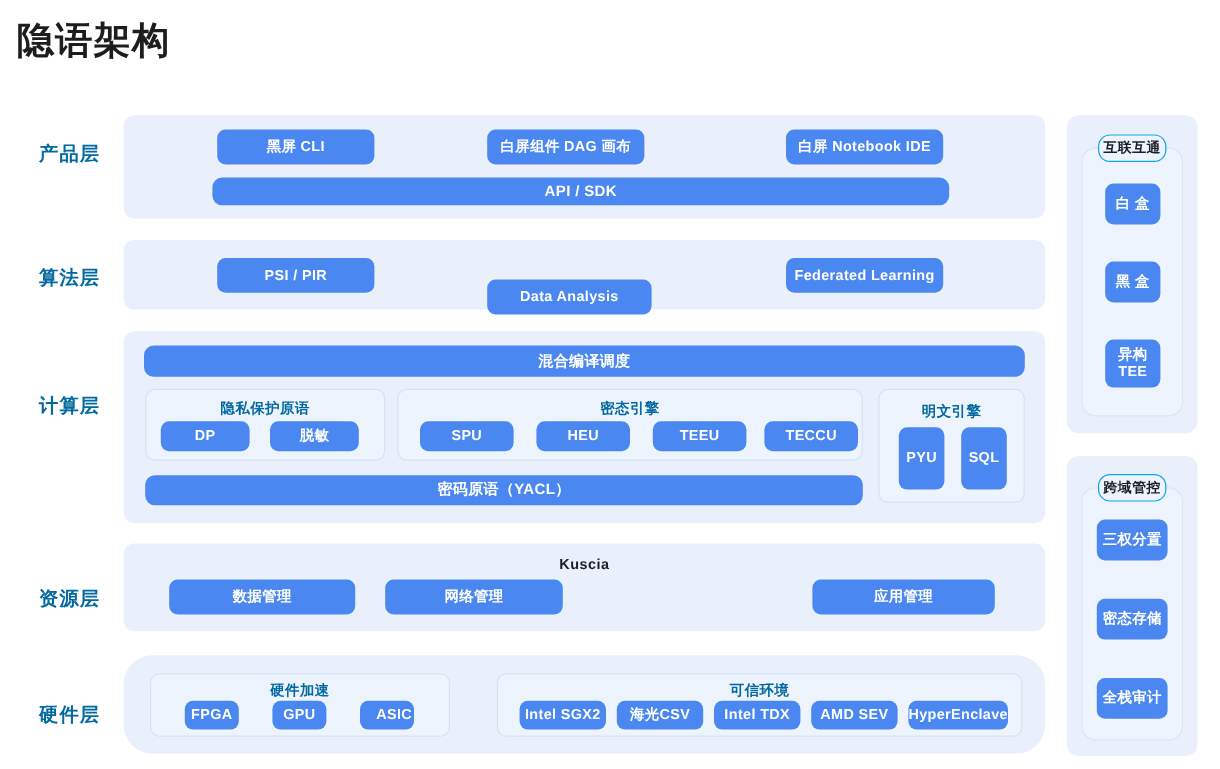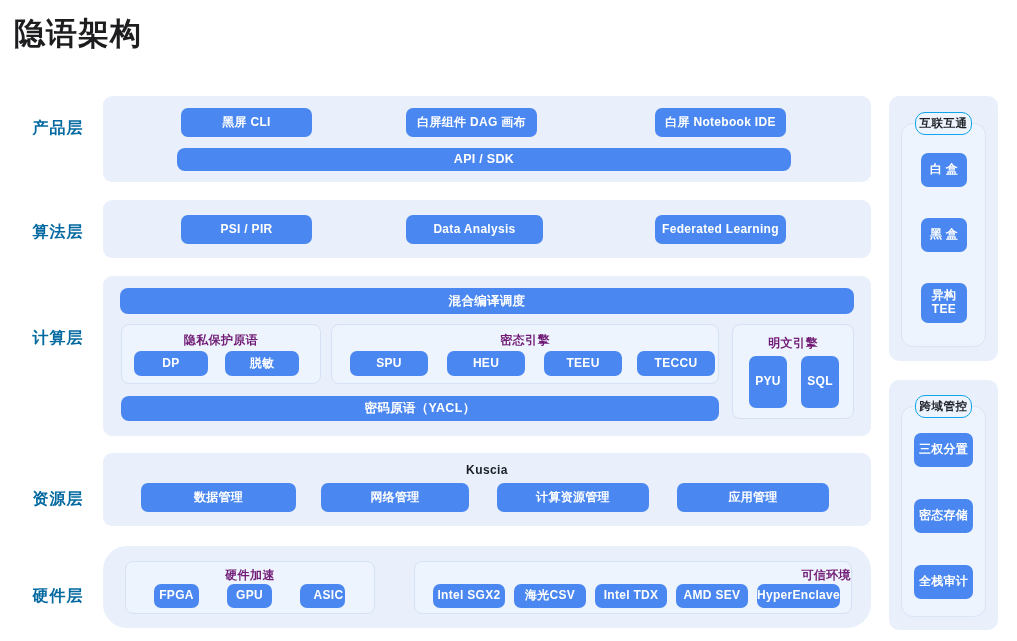--- a/index.html
+++ b/index.html
@@ -84,21 +84,21 @@
     border-radius: 8px;
     box-sizing: border-box;
   }
   .subgroup-title {
     position: absolute;
     left: 0;
     width: 100%;
     text-align: center;
     font-size: 12px;
     font-weight: bold;
-    color: #701a75;
+    color: #0369a1;
     letter-spacing: .4px;
   }
   .panel-title {
     position: absolute;
     text-align: center;
     font-size: 12px;
     font-weight: bold;
     color: #1b1f25;
     letter-spacing: .4px;
   }
@@ -144,21 +144,21 @@
   <div class="layer-panel" style="top:96px; width:768px; height:86px;">
     <div class="pill" style="left:78px; top:12px; width:131px; height:29px;">黑屏 CLI</div>
     <div class="pill" style="left:303px; top:12px; width:131px; height:29px;">白屏组件 DAG 画布</div>
     <div class="pill" style="left:552px; top:12px; width:131px; height:29px;">白屏 Notebook IDE</div>
     <div class="pill wide-bar" style="left:74px; top:52px; width:614px; height:23px;">API / SDK</div>
   </div>
 
   <div class="layer-label" style="top:222px;">算法层</div>
   <div class="layer-panel" style="top:200px; width:768px; height:58px;">
     <div class="pill" style="left:78px; top:15px; width:131px; height:29px;">PSI / PIR</div>
-    <div class="pill" style="left:303px; top:15px; width:137px; height:29px;">Data Analysis</div>
+    <div class="pill" style="left:303px; top:33px; width:137px; height:29px;">Data Analysis</div>
     <div class="pill" style="left:552px; top:15px; width:131px; height:29px;">Federated Learning</div>
   </div>
 
   <div class="layer-label" style="top:328px;">计算层</div>
   <div class="layer-panel" style="top:276px; width:768px; height:160px;">
 
     <div class="pill wide-bar" style="left:17px; top:12px; width:734px; height:26px;">混合编译调度</div>
 
     <div class="subgroup" style="left:18px; top:48px; width:200px; height:60px;">
       <div class="subgroup-title" style="top:7px;">隐私保护原语</div>
@@ -181,36 +181,35 @@
     </div>
 
     <div class="pill wide-bar" style="left:18px; top:120px; width:598px; height:25px;">密码原语（YACL）</div>
   </div>
 
   <div class="layer-label" style="top:489px;">资源层</div>
   <div class="layer-panel" style="top:453px; width:768px; height:73px;">
     <div class="panel-title" style="left:0; top:10px; width:100%;">Kuscia</div>
     <div class="pill" style="left:38px; top:30px; width:155px; height:29px;">数据管理</div>
     <div class="pill" style="left:218px; top:30px; width:148px; height:29px;">网络管理</div>
-    <div class="pill" style="left:394px; top:30px; width:152px; height:29px;">计算资源管理</div>
     <div class="pill" style="left:574px; top:30px; width:152px; height:29px;">应用管理</div>
   </div>
 
   <div class="layer-label" style="top:586px;">硬件层</div>
   <div class="layer-panel" style="top:546px; width:768px; height:82px;border-radius:24px;">
 
     <div class="subgroup" style="left:22px; top:15px; width:250px; height:53px;">
       <div class="subgroup-title" style="top:5px;">硬件加速</div>
       <div class="pill" style="left:28px; top:22px; width:45px; height:24px;">FPGA</div>
       <div class="pill" style="left:101px; top:22px; width:45px; height:24px;">GPU</div>
       <div class="pill" style="left:174px; top:22px; width:45px; height:24px;padding-left:12px;">ASIC</div>
     </div>
 
     <div class="subgroup" style="left:311px; top:15px; width:438px; height:53px;">
-      <div class="subgroup-title" style="top:5px;text-align:right;">可信环境</div>
+      <div class="subgroup-title" style="top:5px;">可信环境</div>
       <div class="pill" style="left:18px; top:22px; width:72px; height:24px;">Intel SGX2</div>
       <div class="pill" style="left:99px; top:22px; width:72px; height:24px;">海光CSV</div>
       <div class="pill" style="left:180px; top:22px; width:72px; height:24px;">Intel TDX</div>
       <div class="pill" style="left:261px; top:22px; width:72px; height:24px;">AMD SEV</div>
       <div class="pill" style="left:342px; top:22px; width:83px; height:24px;">HyperEnclave</div>
     </div>
   </div>
 
   <div class="side-panel-outer" style="left:889px; top:96px; width:109px; height:265px;">
     <div class="side-panel-inner" style="left:12px; top:27px; width:85px; height:224px;"></div>

